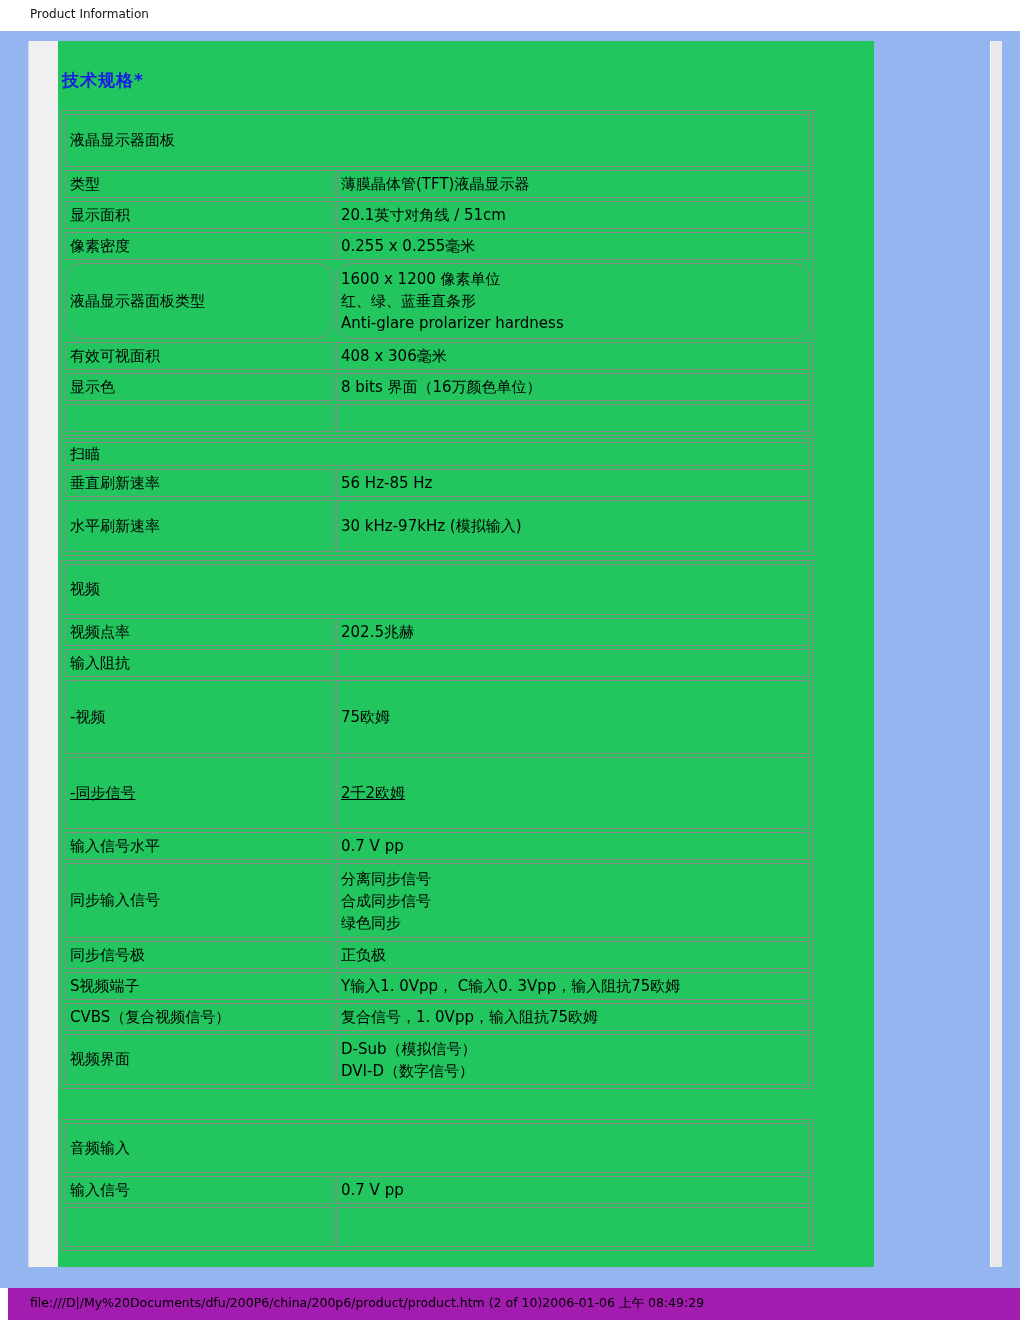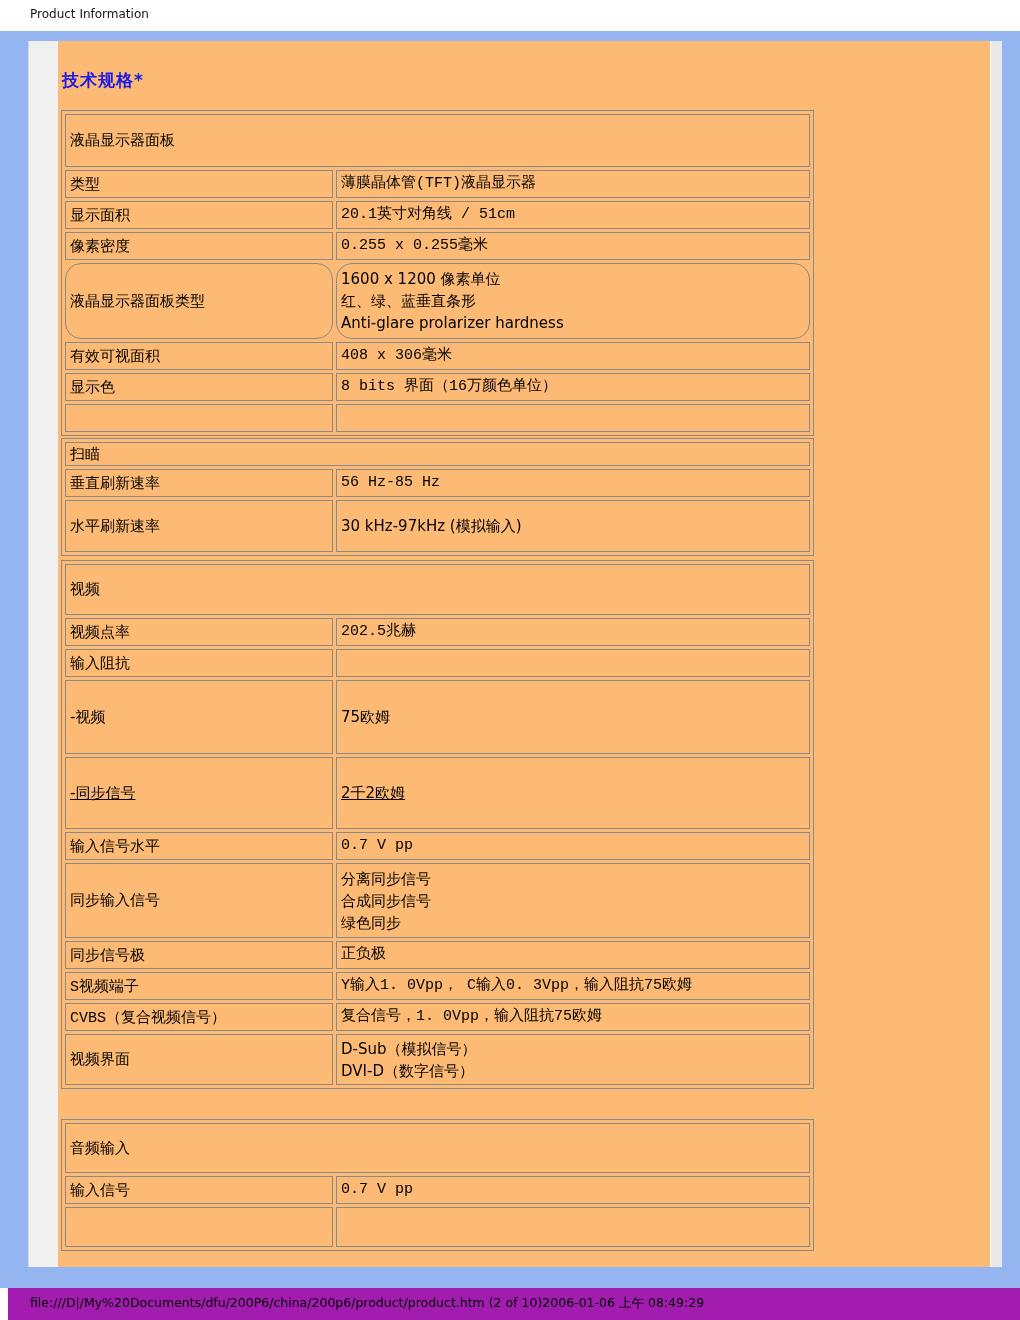--- a/index.html
+++ b/index.html
@@ -5,21 +5,21 @@
   html,body{margin:0;padding:0;}
   body{
     width:1020px;height:1320px;position:relative;background:#ffffff;
     font-family:"DejaVu Sans",sans-serif;color:#000;
   }
   .topbar{position:absolute;top:0;left:0;width:1020px;height:31px;background:#ffffff;}
   .topbar span{position:absolute;left:30px;top:7px;font-size:12px;color:#141414;}
   .blueframe{position:absolute;top:31px;left:0;width:1020px;height:1257px;background:#94b5ef;}
   .leftstrip{position:absolute;top:41px;left:28px;width:30px;height:1226px;background:#f0f0f0;
     border-left:1px solid #d7d7d7;box-sizing:border-box;}
-  .main{position:absolute;top:41px;left:58px;width:932px;height:1226px;background:#fdba74;overflow:hidden;}
+  .main{position:absolute;top:41px;left:58px;width:816px;height:1226px;background:#22c55e;overflow:hidden;}
   .scrollstrip{position:absolute;top:41px;left:990px;width:12px;height:1226px;background:#e9e9e9;
     border-left:1px solid #fafafa;box-sizing:border-box;}
   .footerbar{position:absolute;top:1288px;left:8px;width:1020px;height:32px;background:#a21caf;}
   .footerbar span{position:absolute;left:22px;top:7px;font-size:12.5px;color:#000;}
 
   .doc-title{margin:28px 0 0 4px;font-size:17px;font-weight:bold;color:#1a1ae6;letter-spacing:1px;}
 
   table.spec{
     border-collapse:separate;border-spacing:3px;border:1px solid #8a8a8a;
     width:753px;margin-left:3px;table-layout:fixed;
@@ -28,21 +28,21 @@
   table.spec td{
     border:1px solid #8a8a8a;font-size:15px;color:#000;
     padding:1px 3px 1px 4px;vertical-align:middle;overflow:hidden;
   }
   td.sec{color:#4545cc;font-size:15.5px;vertical-align:top;padding-top:3px;}
   td.lab{padding-left:4px;}
   td.val{white-space:pre-line;line-height:22px;}
   td.vtop{vertical-align:top;padding-top:3px;}
   td.indent{padding-left:55px;}
 
-  tr.r td{height:24px;font-family:Liberation Mono, monospace;}
+  tr.r td{height:24px;}
   tr.h56 td{height:49px;}
   tr.h26 td{height:20px;}
   tr.h55 td{height:47px;}
   tr.h55 td.sec{}
   tr.h57 td{height:46px;}
   tr.h57 td.sec{}
   tr.tall78 td{height:72px;border-radius:16px;}
   tr.tall54 td{height:48px;}
   tr.tall76 td{height:70px;}
   tr.tall74 td{height:68px;text-decoration:underline;}

